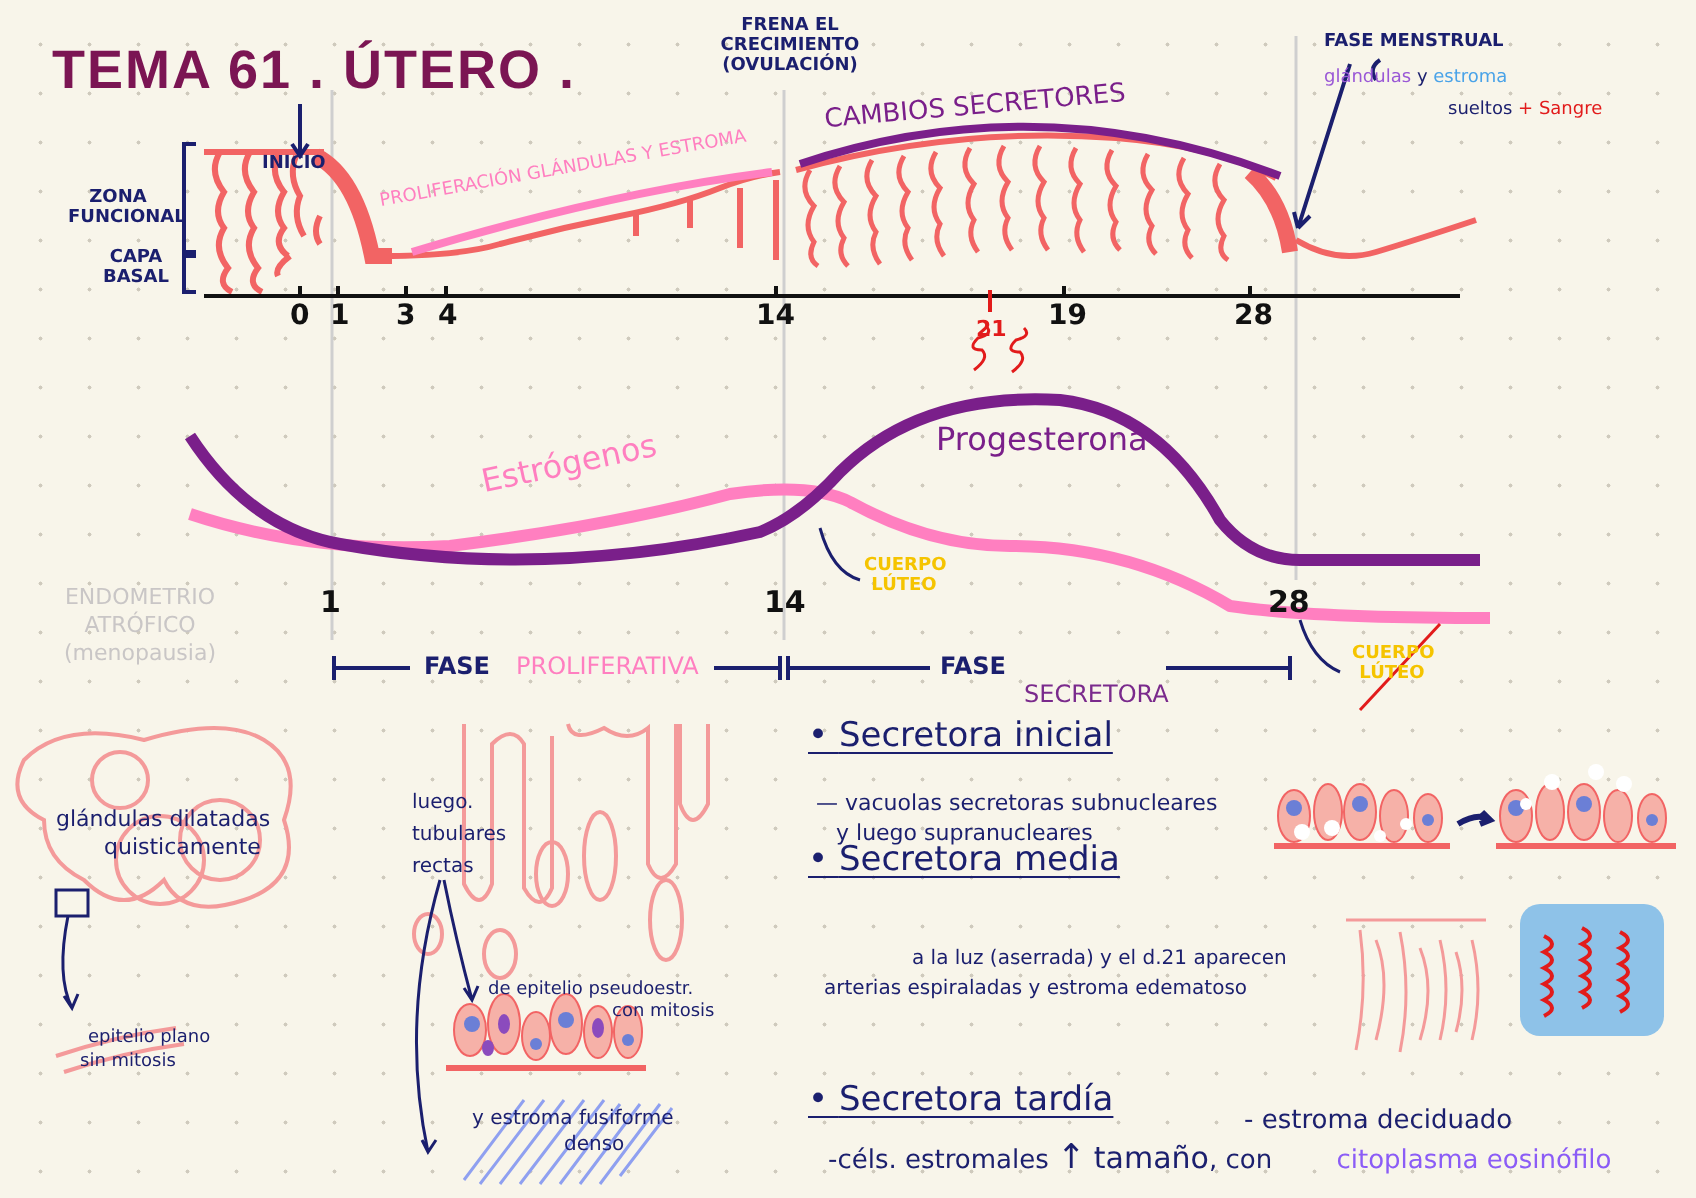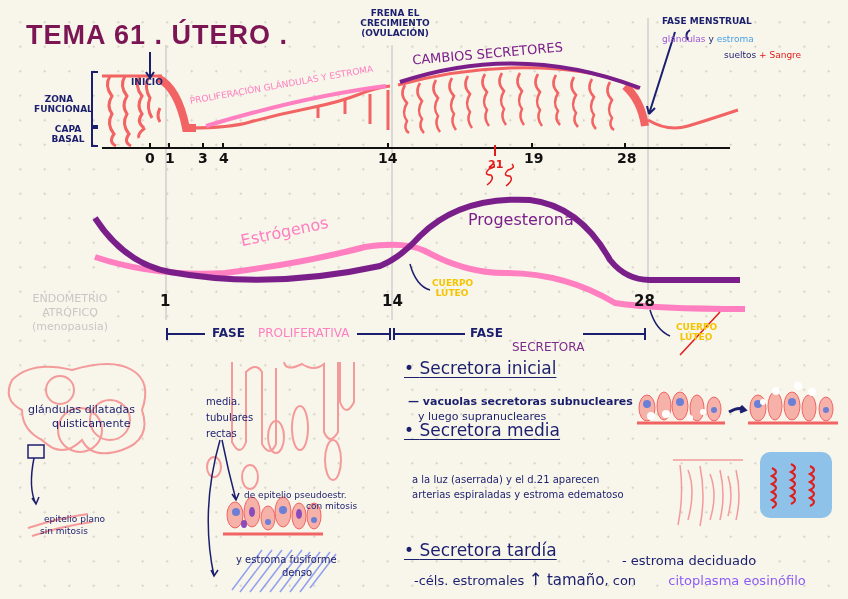--- a/index.html
+++ b/index.html
@@ -263,36 +263,36 @@
   <div>ATRÓFICO</div>
   <div>(menopausia)</div>
 </div>
 
 <div class="abs body-txt" style="left:28px;top:402px;">glándulas dilatadas</div>
 <div class="abs body-txt" style="left:52px;top:416px;">quisticamente</div>
 <div class="abs body-txt" style="left:44px;top:512px;font-size:9px;">epitelio plano</div>
 <div class="abs body-txt" style="left:40px;top:524px;font-size:9px;">sin mitosis</div>
 
 <div class="abs body-txt" style="left:206px;top:394px;line-height:16px;font-size:10px;">
-  <div>media.</div>
+  <div>luego.</div>
   <div>tubulares</div>
   <div>rectas</div>
 </div>
 <div class="abs body-txt" style="left:244px;top:488px;font-size:9px;">de epitelio pseudoestr.</div>
 <div class="abs body-txt" style="left:306px;top:499px;font-size:9px;">con mitosis</div>
 <div class="abs body-txt" style="left:236px;top:552px;font-size:10px;">y estroma fusiforme</div>
 <div class="abs body-txt" style="left:282px;top:565px;font-size:10px;">denso</div>
 
 <div class="abs bullet-head" style="left:404px;top:358px;">• <span>Secretora inicial</span></div>
-<div class="abs body-txt" style="left:408px;top:394px;font-weight:bold;">— vacuolas secretoras subnucleares</div>
+<div class="abs body-txt" style="left:408px;top:394px;">— vacuolas secretoras subnucleares</div>
 <div class="abs body-txt" style="left:418px;top:409px;">y luego supranucleares</div>
 
 <div class="abs bullet-head" style="left:404px;top:420px;text-align:center;">• <span>Secretora media</span></div>
 <div class="abs body-txt" style="left:408px;top:472px;font-size:10px;line-height:15px;">
-  <div style="padding-left:4px;">a la luz (aserrada) y el d.21 aparecen</div>
+  <div style="padding-left:4px;margin-left:44px;">a la luz (aserrada) y el d.21 aparecen</div>
   <div style="padding-left:4px;">arterias espiraladas y estroma edematoso</div>
 </div>
 
 <div class="abs bullet-head" style="left:404px;top:540px;">• <span>Secretora tardía</span></div>
 <div class="abs body-txt" style="left:622px;top:553px;font-size:13px;">- estroma deciduado</div>
 <div class="abs body-txt" style="left:414px;top:572px;font-size:13px;">
   <span>-céls. estromales</span>
   <span style="font-size:17px;">↑</span>
   <span style="font-size:15px;">tamaño</span><span>, con</span>
   <span style="color:#8b5cf6;margin-left:28px;">citoplasma eosinófilo</span>

